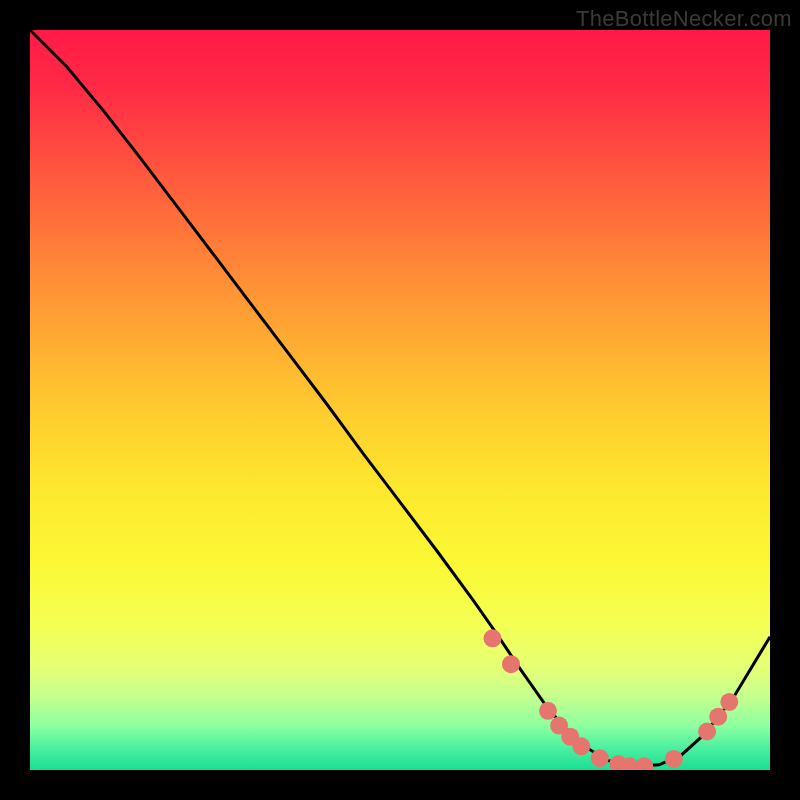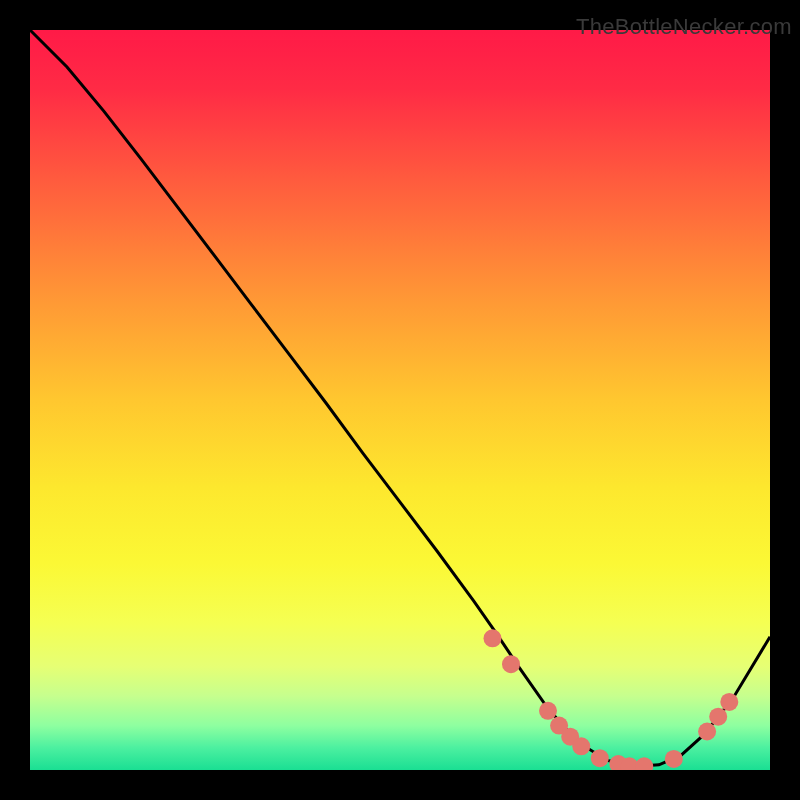--- a/index.html
+++ b/index.html
@@ -6,21 +6,21 @@
   body {
     width: 800px;
     height: 800px;
     background: #000;
     position: relative;
     font-family: Arial, sans-serif;
     overflow: hidden;
   }
   .watermark {
     position: absolute;
-    top: 14px;
+    top: 6px;
     right: 8px;
     color: #3a3a3a;
     font-size: 22px;
     font-weight: 500;
     letter-spacing: 0.3px;
     z-index: 10;
   }
   .plot-area {
     position: absolute;
     left: 30px;

